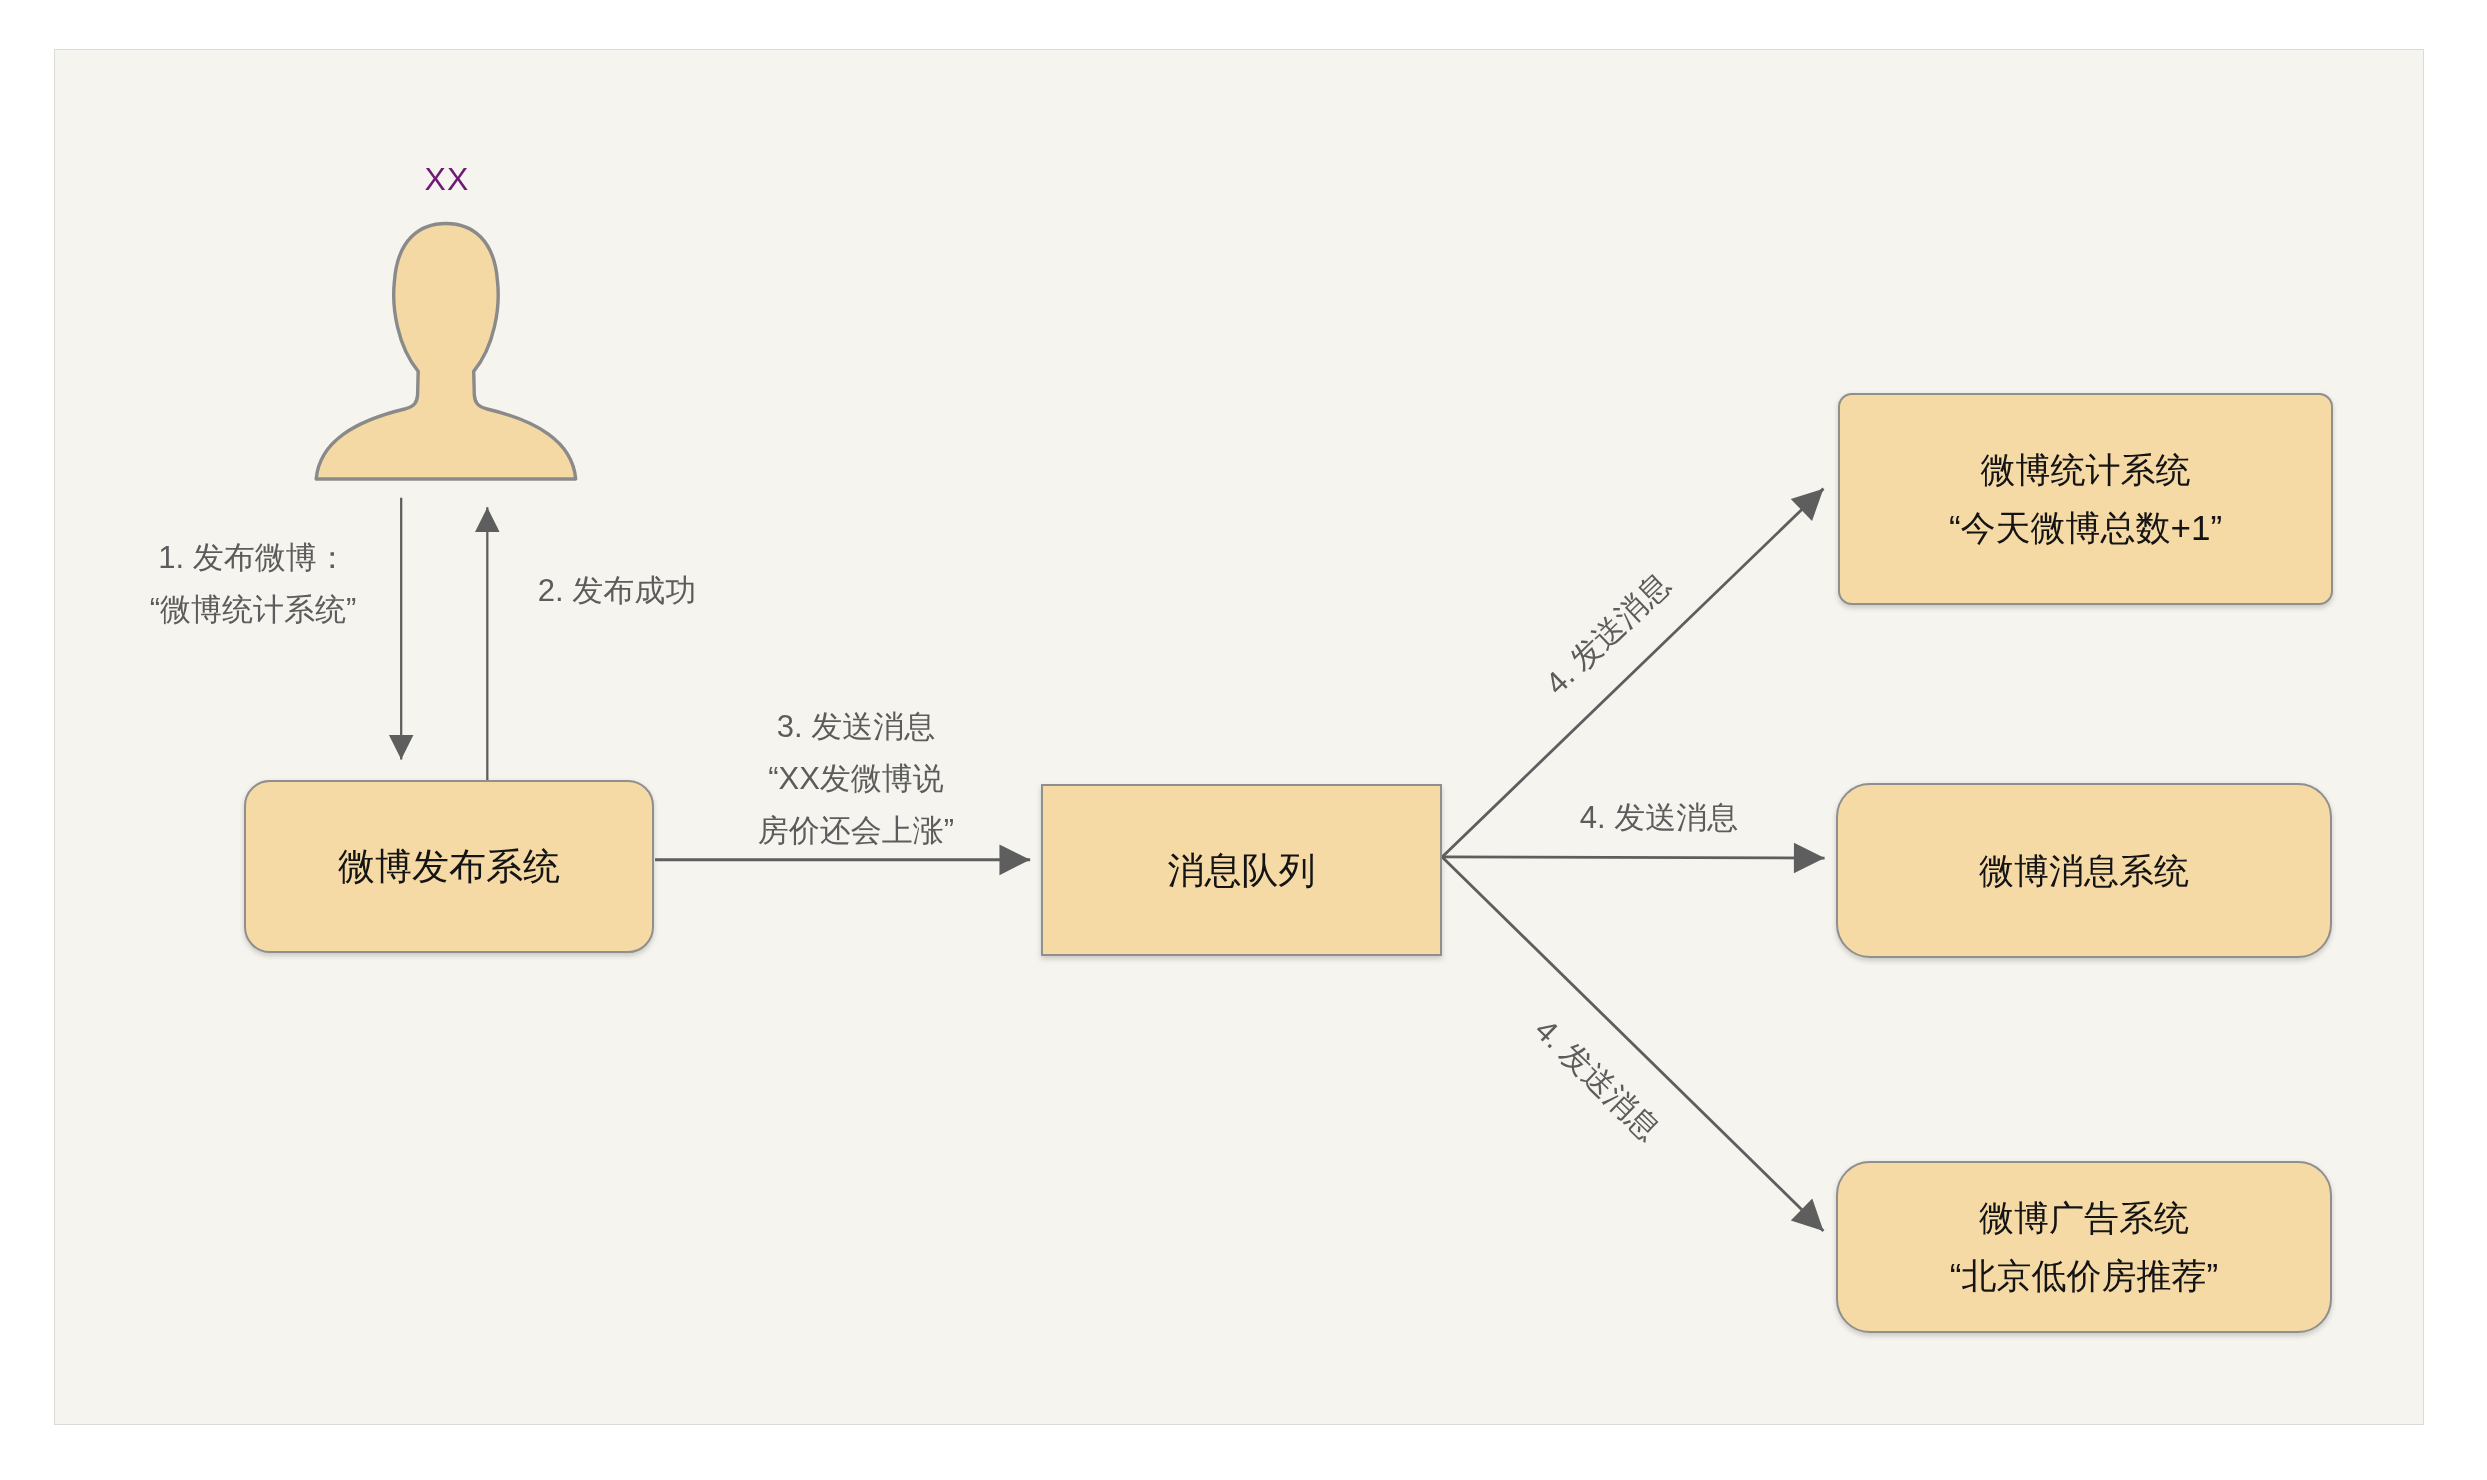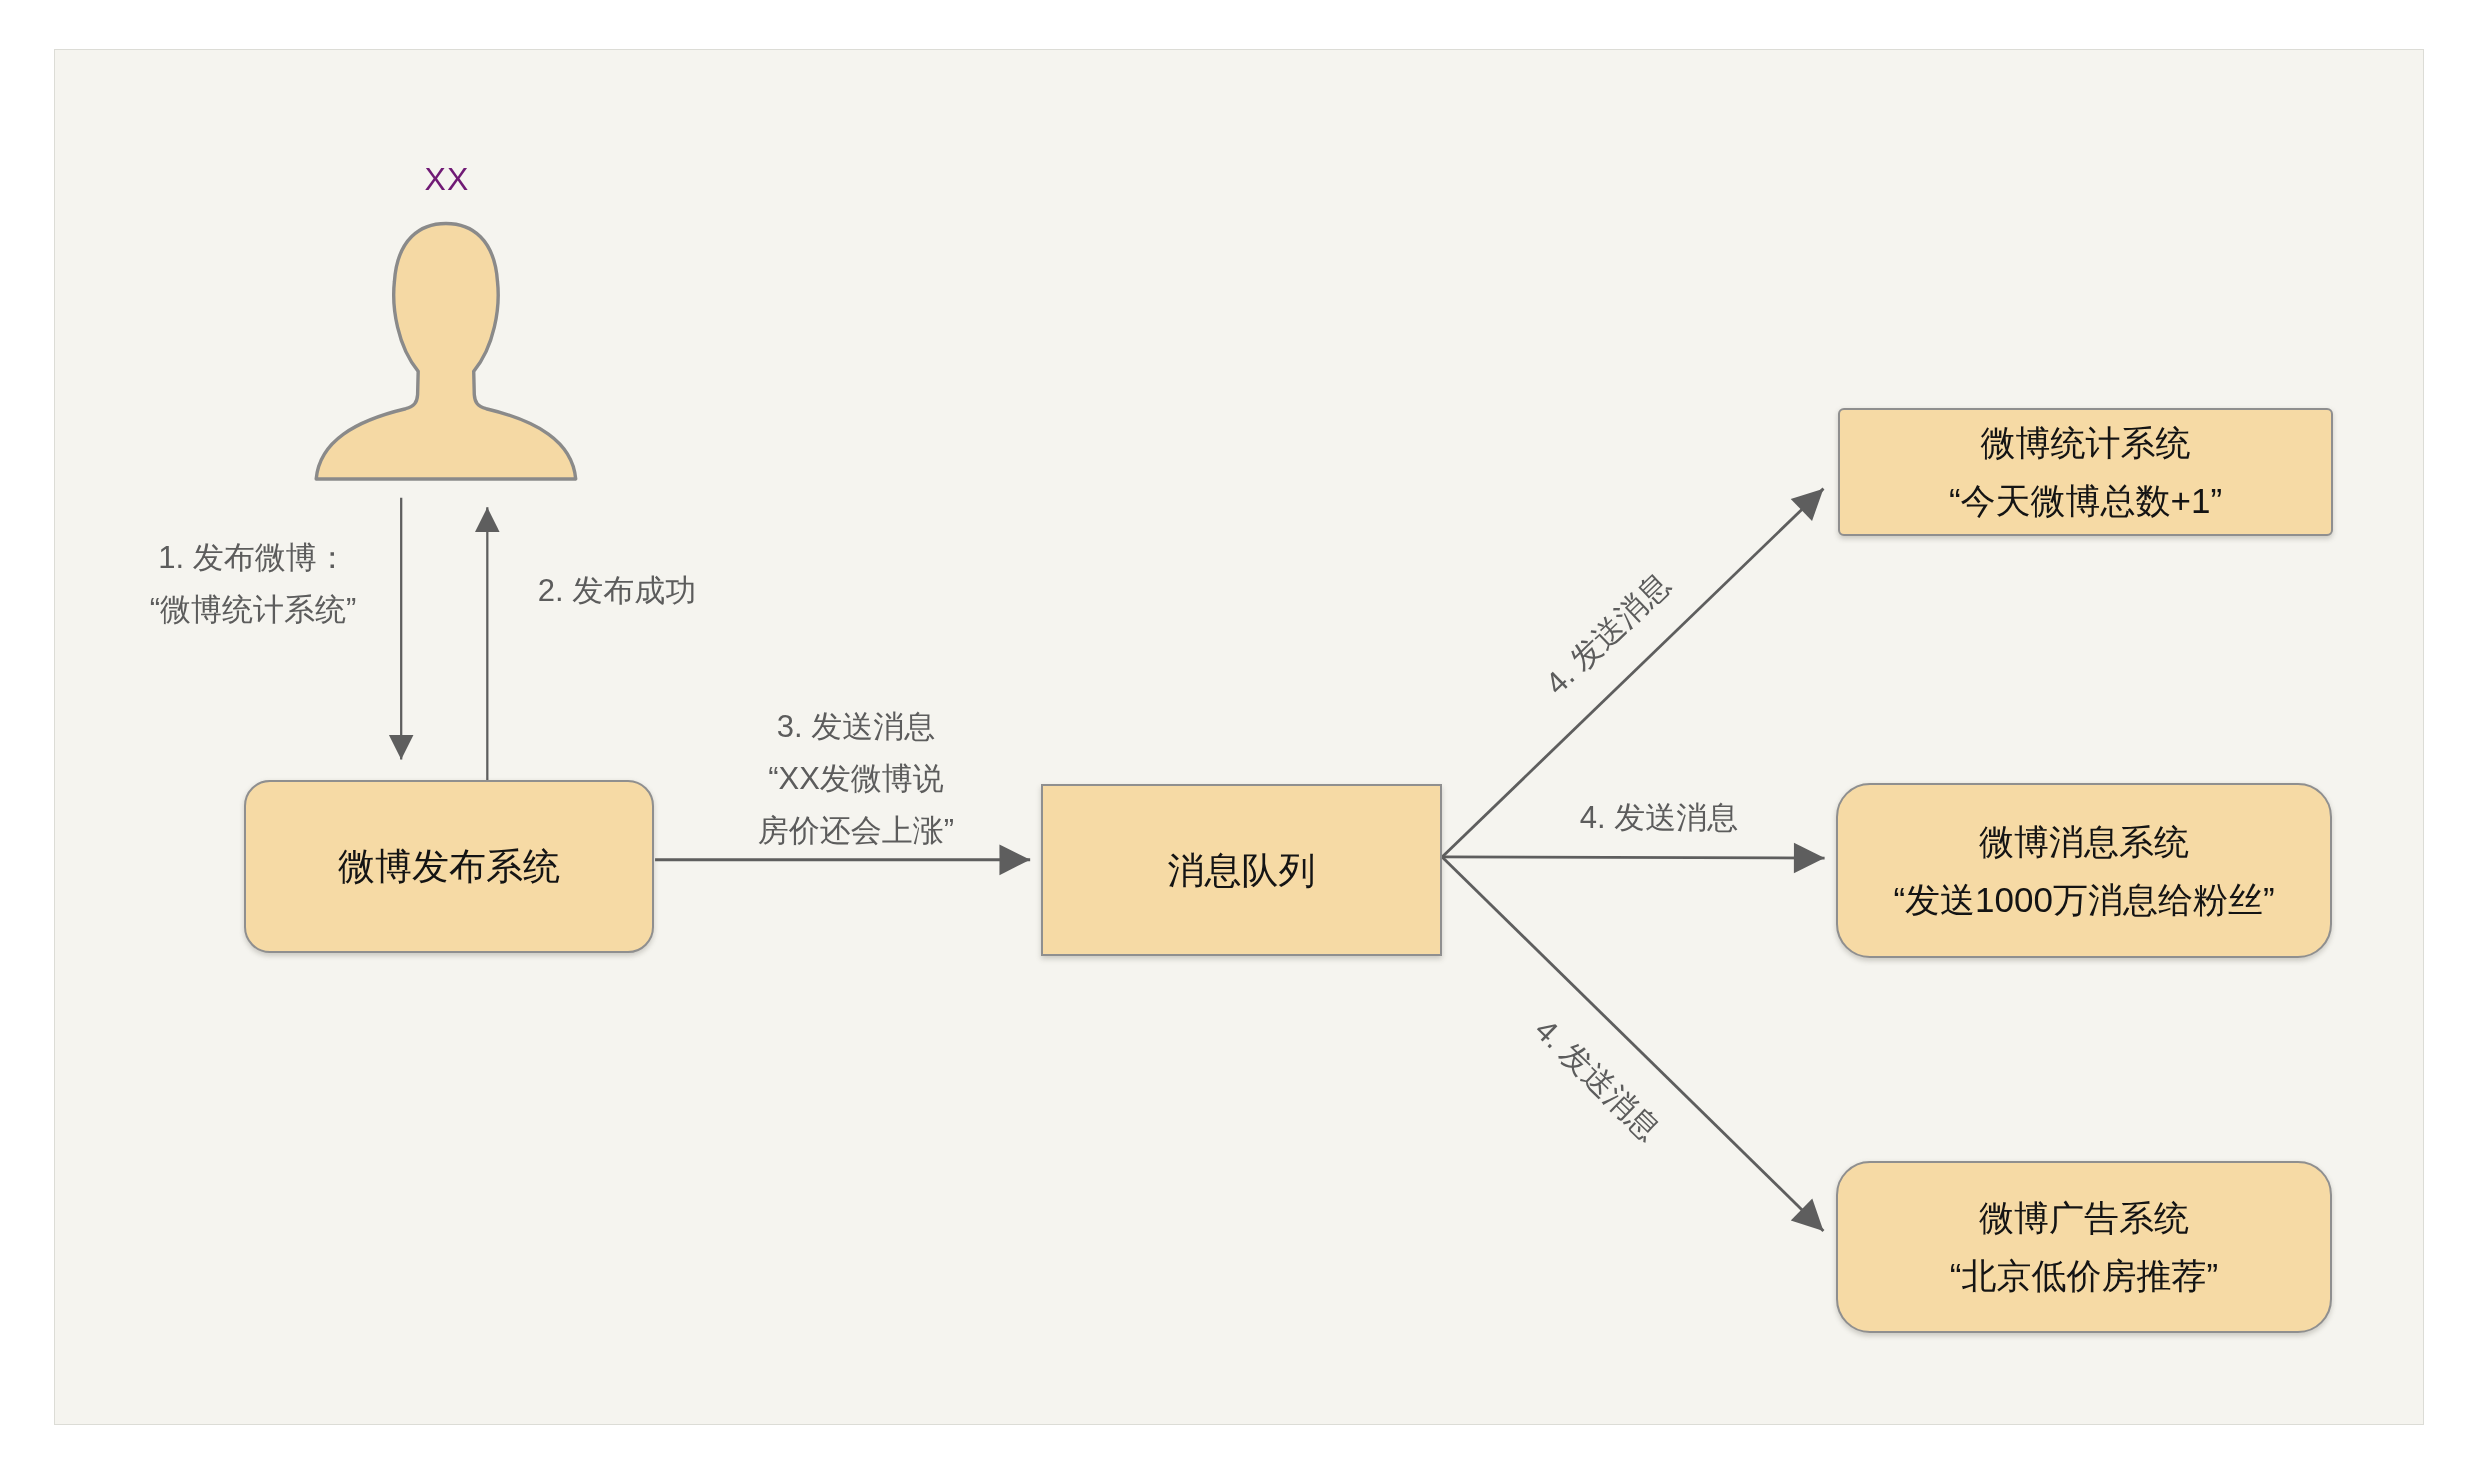--- a/index.html
+++ b/index.html
@@ -107,28 +107,27 @@
 <div class="actor-label" style="left:447px; top:179px;">XX</div>
 
 <div class="node node-single" style="left:244px; top:772px; width:410px; height:173px; border-radius:26px;">
   <div class="line">微博发布系统</div>
 </div>
 
 <div class="node node-single" style="left:1041px; top:776px; width:401px; height:172px; border-radius:0;">
   <div class="line">消息队列</div>
 </div>
 
-<div class="node node-double" style="left:1838px; top:408px; width:495px; height:128px; border-radius:6px;">
+<div class="node node-double" style="left:1838px; top:393px; width:495px; height:212px; border-radius:14px;">
   <div class="line">微博统计系统</div>
   <div class="line">“今天微博总数+1”</div>
 </div>
 
 <div class="node node-double" style="left:1836px; top:783px; width:496px; height:175px; border-radius:34px;">
   <div class="line">微博消息系统</div>
-  <div class="line">“发送1000万消息给粉丝”</div>
 </div>
 
 <div class="node node-double" style="left:1836px; top:1161px; width:496px; height:172px; border-radius:34px;">
   <div class="line">微博广告系统</div>
   <div class="line">“北京低价房推荐”</div>
 </div>
 
 <div class="edge-label" style="left:253px; top:584px;">
   <div>1. 发布微博：</div>
   <div>“微博统计系统”</div>

